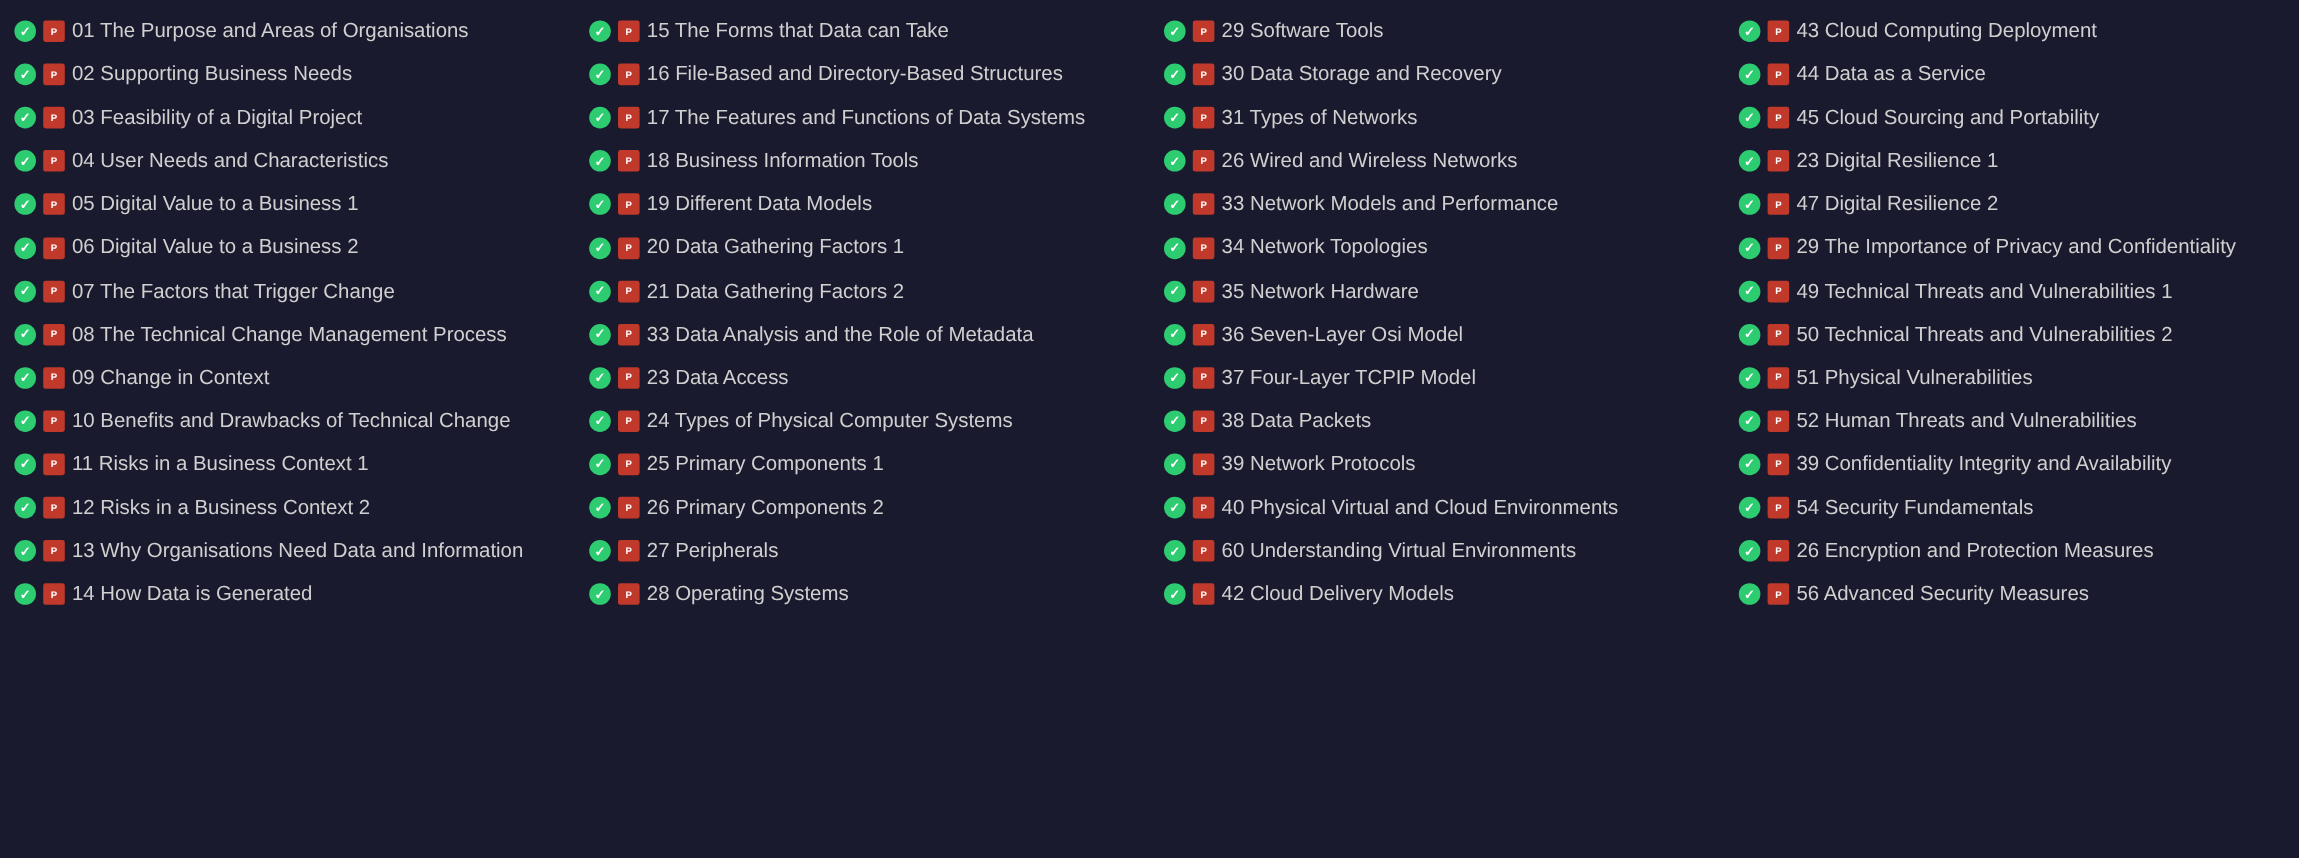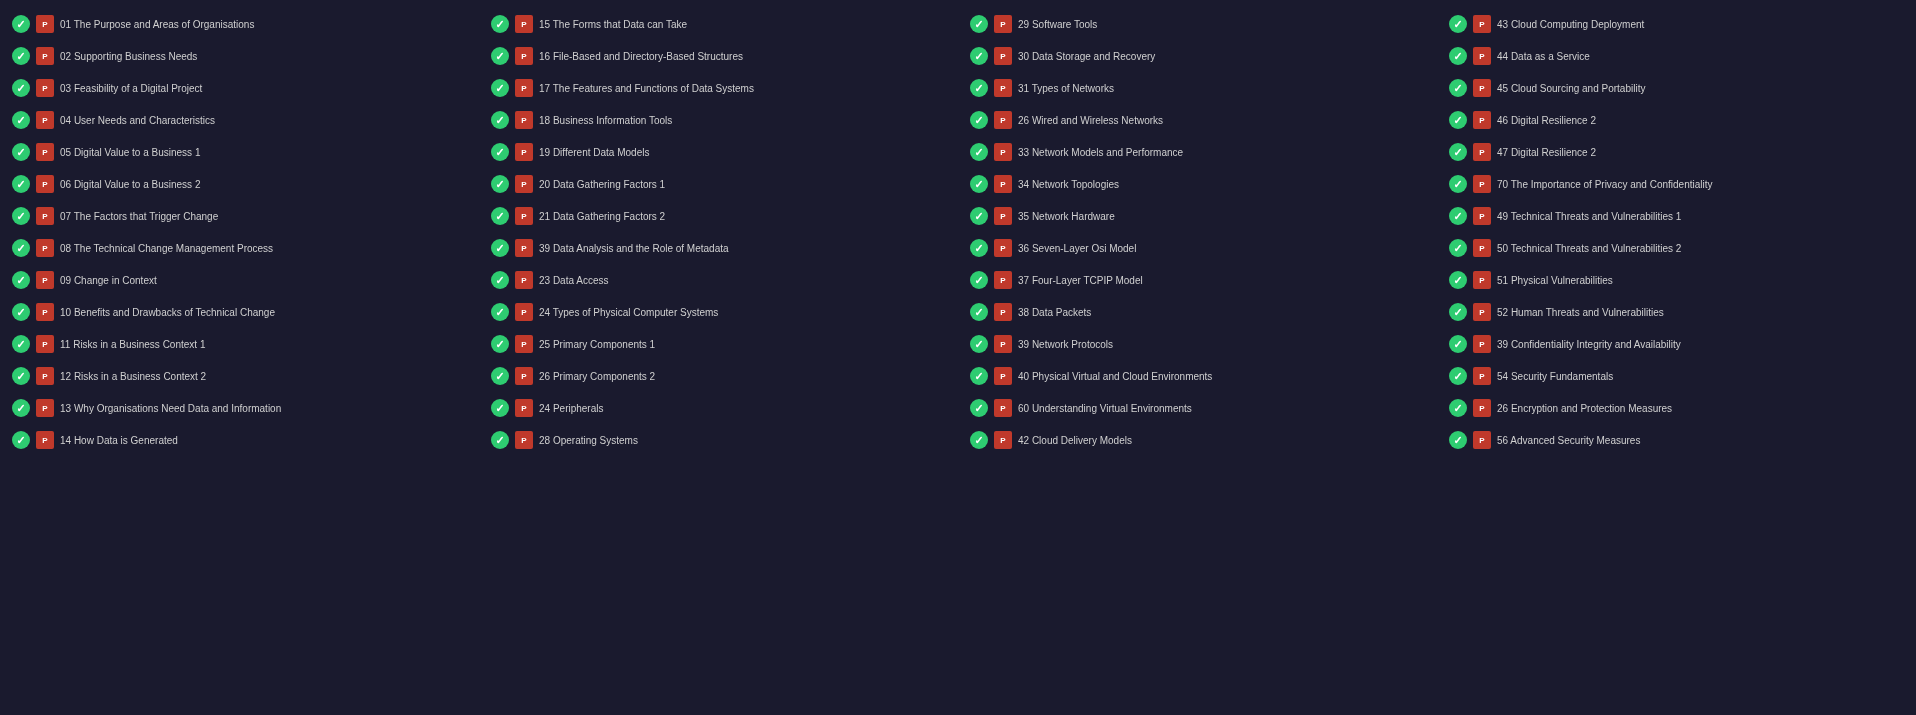--- a/index.html
+++ b/index.html
@@ -52,21 +52,21 @@
       display: flex;
       align-items: center;
       justify-content: center;
       font-size: 8px;
       color: white;
       font-weight: bold;
       font-family: Arial, sans-serif;
     }
     .item-label {
       color: #d0d0d0;
-      font-size: 10px;
+      font-size: 17px;
       line-height: 1.3;
     }
   </style>
 </head>
 <body>
 
 <div class="grid">
 <div class="column">
       <div class="item">
         <div class="check-circle"></div>
@@ -171,21 +171,21 @@
         <span class="item-label">20 Data Gathering Factors 1</span>
       </div>
       <div class="item">
         <div class="check-circle"></div>
         <div class="ppt-box">P</div>
         <span class="item-label">21 Data Gathering Factors 2</span>
       </div>
       <div class="item">
         <div class="check-circle"></div>
         <div class="ppt-box">P</div>
-        <span class="item-label">39 Data Analysis and the Role of Metadata</span>
+        <span class="item-label">33 Data Analysis and the Role of Metadata</span>
       </div>
       <div class="item">
         <div class="check-circle"></div>
         <div class="ppt-box">P</div>
         <span class="item-label">23 Data Access</span>
       </div>
       <div class="item">
         <div class="check-circle"></div>
         <div class="ppt-box">P</div>
         <span class="item-label">24 Types of Physical Computer Systems</span>
@@ -196,21 +196,21 @@
         <span class="item-label">25 Primary Components 1</span>
       </div>
       <div class="item">
         <div class="check-circle"></div>
         <div class="ppt-box">P</div>
         <span class="item-label">26 Primary Components 2</span>
       </div>
       <div class="item">
         <div class="check-circle"></div>
         <div class="ppt-box">P</div>
-        <span class="item-label">24 Peripherals</span>
+        <span class="item-label">27 Peripherals</span>
       </div>
       <div class="item">
         <div class="check-circle"></div>
         <div class="ppt-box">P</div>
         <span class="item-label">28 Operating Systems</span>
       </div>
     </div>
     <div class="column">
       <div class="item">
         <div class="check-circle"></div>
@@ -295,31 +295,31 @@
         <span class="item-label">44 Data as a Service</span>
       </div>
       <div class="item">
         <div class="check-circle"></div>
         <div class="ppt-box">P</div>
         <span class="item-label">45 Cloud Sourcing and Portability</span>
       </div>
       <div class="item">
         <div class="check-circle"></div>
         <div class="ppt-box">P</div>
-        <span class="item-label">46 Digital Resilience 2</span>
+        <span class="item-label">23 Digital Resilience 1</span>
       </div>
       <div class="item">
         <div class="check-circle"></div>
         <div class="ppt-box">P</div>
         <span class="item-label">47 Digital Resilience 2</span>
       </div>
       <div class="item">
         <div class="check-circle"></div>
         <div class="ppt-box">P</div>
-        <span class="item-label">70 The Importance of Privacy and Confidentiality</span>
+        <span class="item-label">29 The Importance of Privacy and Confidentiality</span>
       </div>
       <div class="item">
         <div class="check-circle"></div>
         <div class="ppt-box">P</div>
         <span class="item-label">49 Technical Threats and Vulnerabilities 1</span>
       </div>
       <div class="item">
         <div class="check-circle"></div>
         <div class="ppt-box">P</div>
         <span class="item-label">50 Technical Threats and Vulnerabilities 2</span>

